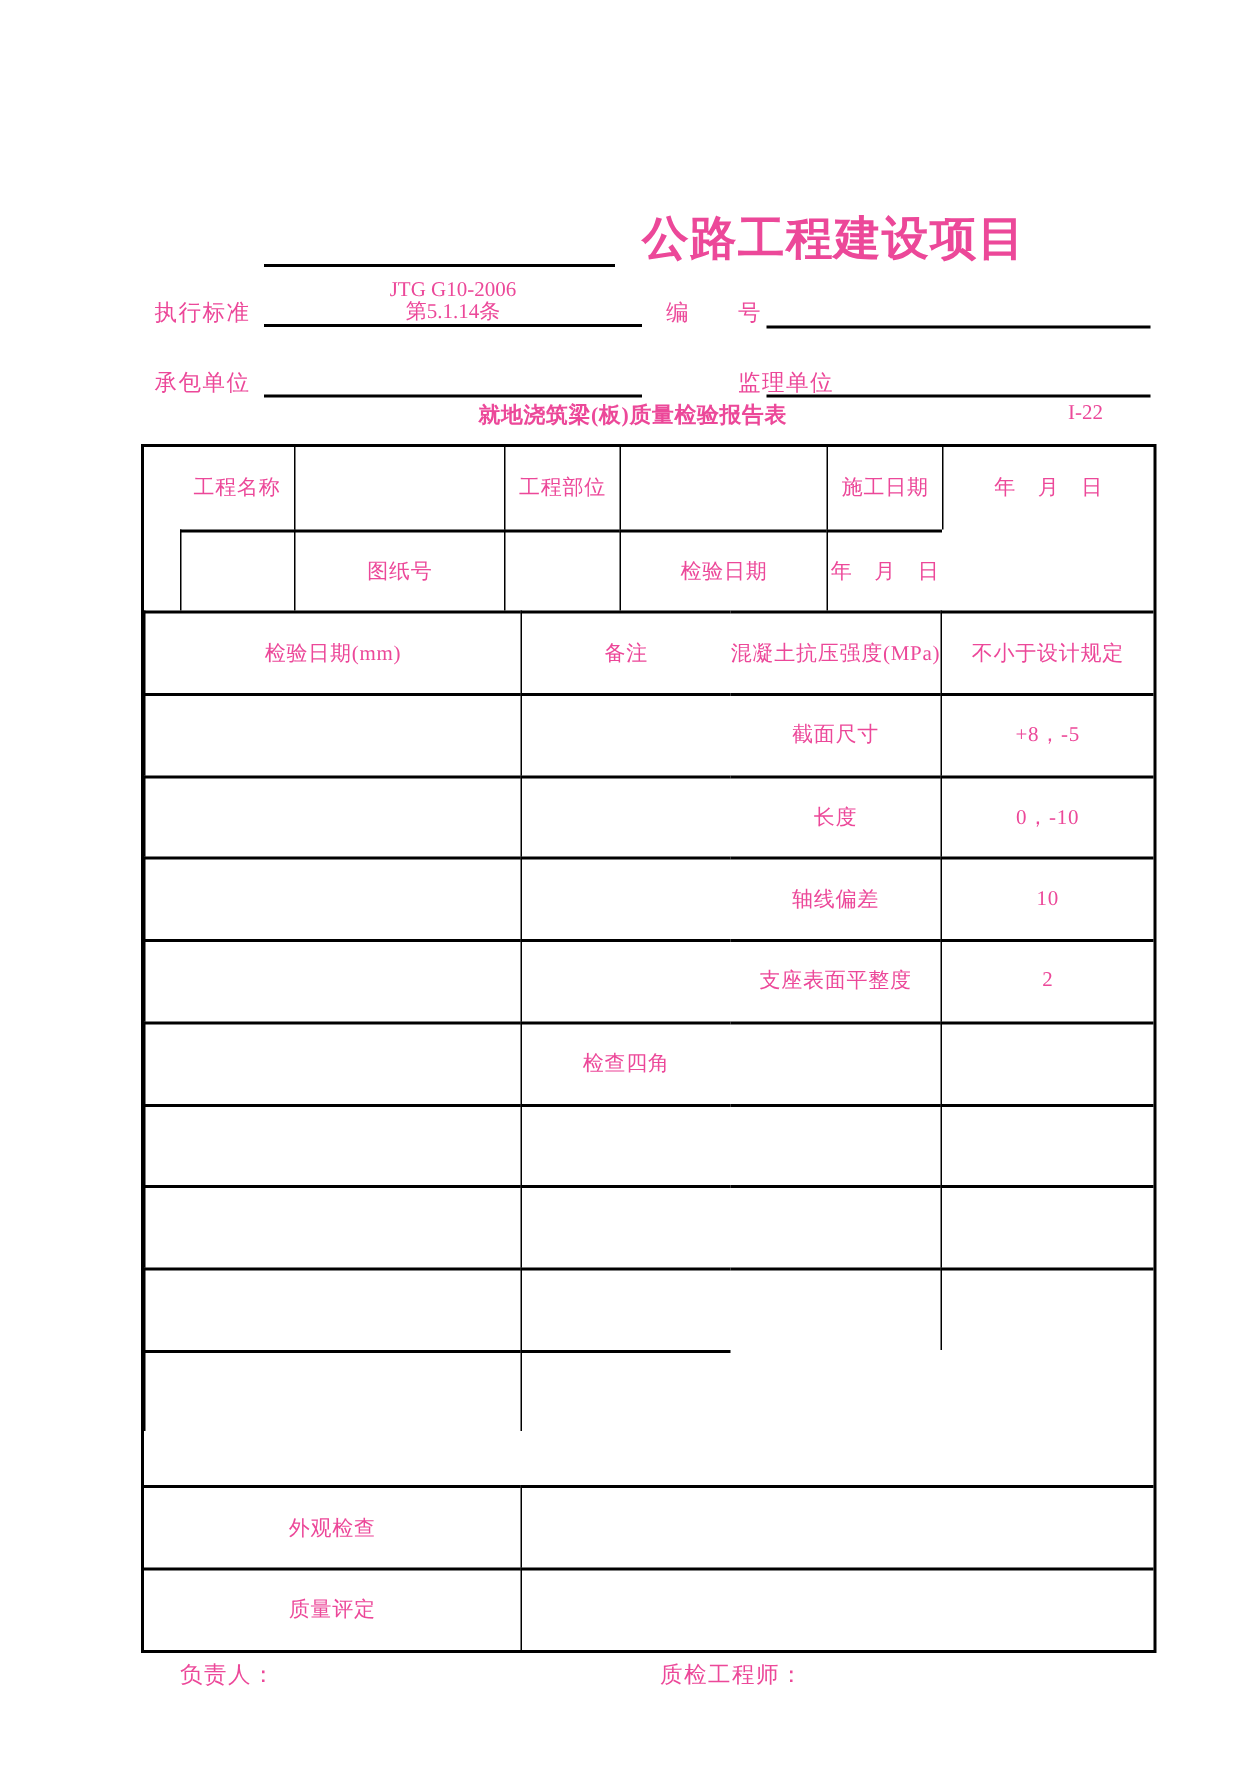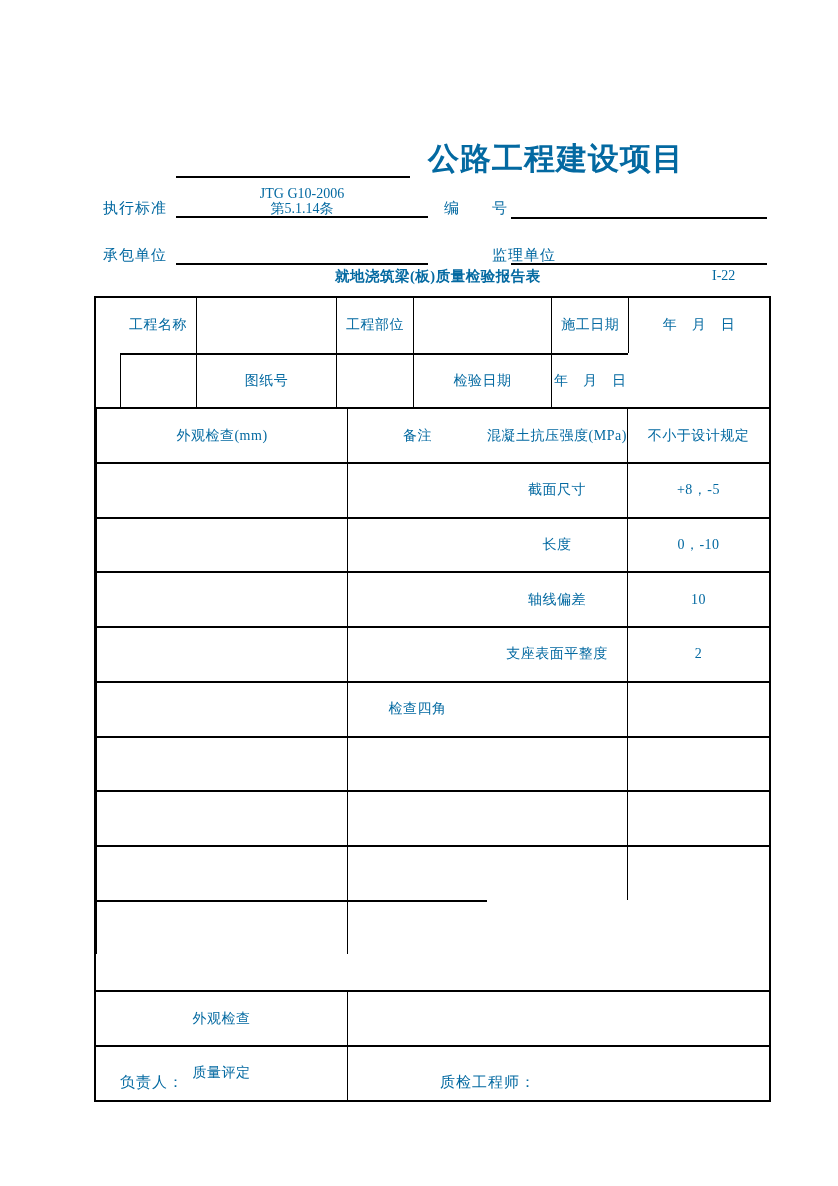--- a/index.html
+++ b/index.html
@@ -1,21 +1,21 @@
 <!DOCTYPE html>
 <html><head>
 <meta charset="utf-8">
 <style>
   html,body{margin:0;padding:0;background:#ffffff;}
   .page{
     position:relative;
     width:838px;height:1186px;
     background:#ffffff;
     font-family:"Liberation Serif","DejaVu Serif",serif;
-    color:#0369a1;
+    color:#ec4899;
     overflow:hidden;
   }
   .abs{position:absolute;}
   .doc-title{
     left:428px;top:138px;
     font-size:31px;font-weight:bold;letter-spacing:1px;
     white-space:nowrap;
   }
   .title-underline{
     left:176px;top:147px;width:234px;height:29px;
@@ -25,42 +25,42 @@
   .hfield{
     border-bottom:2px solid #000;
     text-align:center;
     font-size:14px;line-height:15px;
   }
   .exec-field{left:176px;top:186px;width:252px;}
   .serial-field{left:511px;top:188px;width:256px;height:29px;}
   .contract-field{left:176px;top:235px;width:252px;height:28px;}
   .superv-field{left:511px;top:235px;width:256px;height:28px;}
   .subtitle{
-    left:335px;top:267px;
+    left:319px;top:267px;
     font-size:14.5px;font-weight:bold;letter-spacing:0.5px;white-space:nowrap;
   }
   .form-code{left:712px;top:268px;font-size:14px;}
   .tbl-wrap{
     left:94px;top:296px;width:673px;
     border:2px solid #000;
     box-sizing:content-box;
   }
   .tbl{display:grid;grid-auto-rows:54.7px;}
   .tA{grid-template-columns:79fr 145fr 80fr 143fr 80fr 146fr;padding-left:24px;}
   .tB{grid-template-columns:251fr 140fr 140fr 142fr;}
   .tC{grid-template-columns:251fr 422fr;margin-top:36px;}
   .c{
     display:flex;align-items:center;justify-content:center;
     border-top:2px solid #000;border-left:1px solid #000;
     font-size:14px;letter-spacing:0.5px;
     overflow:hidden;white-space:nowrap;
   }
   .nl{border-left:none;}
   .nt{border-top:none;}
-  .footer-label{font-size:15px;white-space:nowrap;letter-spacing:1px;}
+  .footer-label{font-size:15px;white-space:nowrap;letter-spacing:1px;margin-top:34px;}
   .f-left{left:120px;top:1073px;}
   .f-right{left:440px;top:1073px;font-family:Liberation Mono, monospace;}
 </style>
 </head>
 <body>
 
 <div class="page">
 
   <div class="abs doc-title">公路工程建设项目</div>
   <div class="abs title-underline"></div>
@@ -94,21 +94,21 @@
       <div class="c nt">年　月　日</div>
 
       <div class="c"></div>
       <div class="c">图纸号</div>
       <div class="c"></div>
       <div class="c">检验日期</div>
       <div class="c">年　月　日</div>
     </div>
 
     <div class="tbl tB">
-      <div class="c">外观检查(mm)</div>
+      <div class="c">检验日期(mm)</div>
       <div class="c">备注</div>
 
       <div class="c nl">混凝土抗压强度(MPa)</div>
       <div class="c">不小于设计规定</div>
       <div class="c"></div>
       <div class="c"></div>
 
       <div class="c nl">截面尺寸</div>
       <div class="c">+8，-5</div>
       <div class="c"></div>

